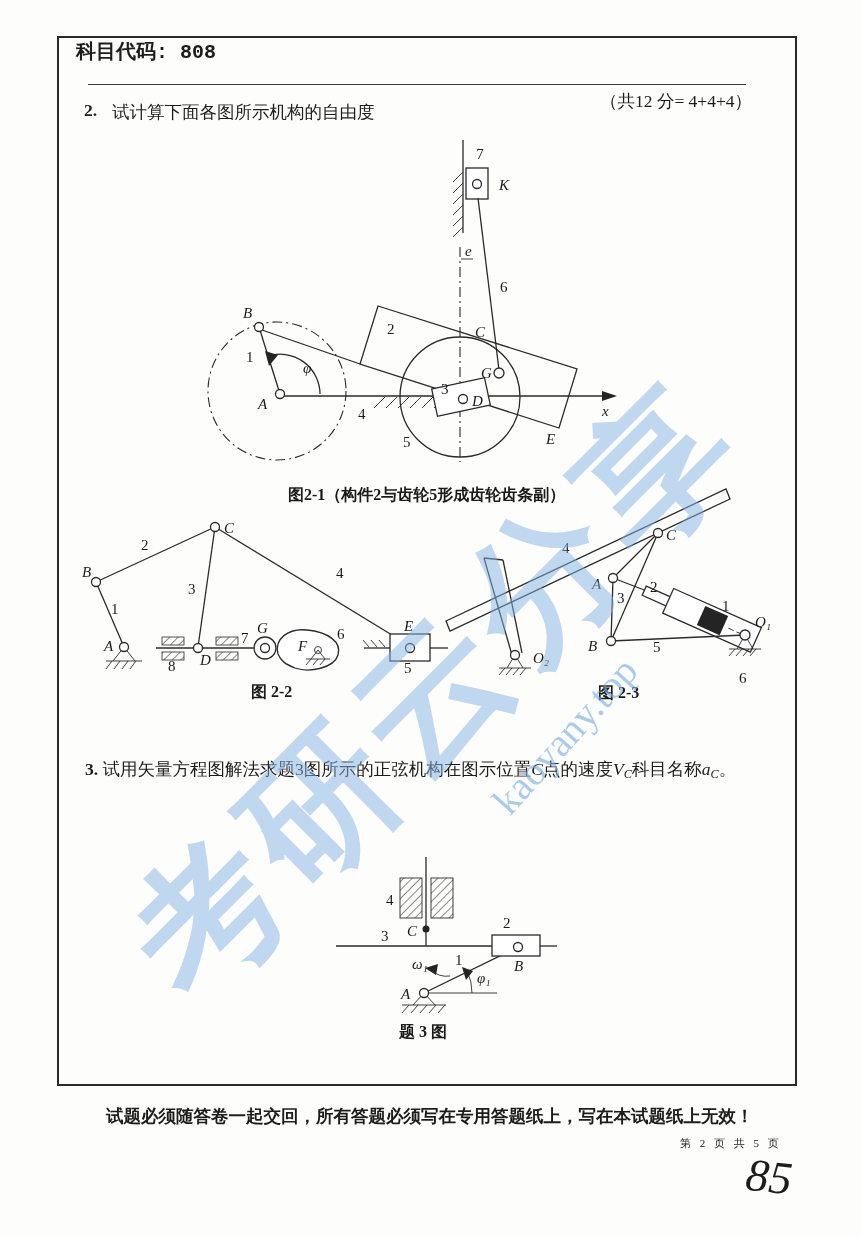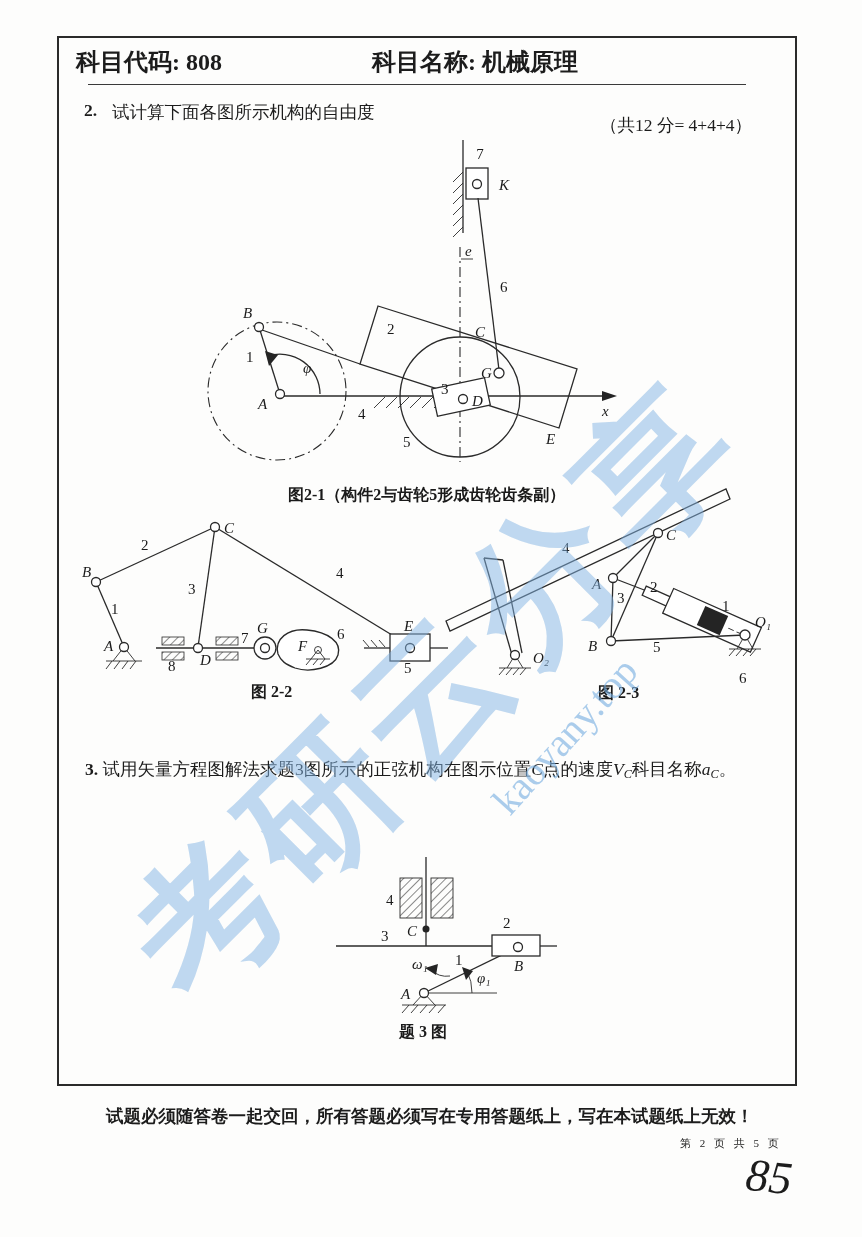--- a/index.html
+++ b/index.html
@@ -1,27 +1,27 @@
 <!DOCTYPE html>
 <html><head>
 <meta charset="utf-8">
 <style>
   html,body{margin:0;padding:0;background:#e8e8e8;}
   .page{position:relative;width:862px;height:1237px;background:#fdfdfc;
         font-family:"Liberation Serif",serif;color:#1c1c1c;overflow:hidden;margin:0 auto;}
   .frame{position:absolute;left:57px;top:36px;width:736px;height:1046px;
          border:2.5px solid #2a2a2a;}
   .hdr-underline{position:absolute;left:88px;top:84px;width:658px;border-top:1.8px solid #3a3a3a;}
-  .hdr{position:absolute;top:46px;font-size:24px;font-weight:bold;white-space:nowrap;}
+  .hdr{position:absolute;top:38px;font-size:20px;font-weight:bold;white-space:nowrap;font-family:Liberation Mono, monospace;}
   .hdr.code{left:76px;}
   .hdr.name{left:372px;}
   .q{position:absolute;font-size:17.5px;white-space:nowrap;}
   .q2-num{left:84px;top:100px;font-weight:bold;}
   .q2-text{left:112px;top:100px;text-align:center;}
-  .q2-points{left:600px;top:113px;}
+  .q2-points{left:600px;top:89px;}
   .q3{position:absolute;left:64px;top:752px;width:760px;font-size:17.5px;line-height:35px;}
   .q3 .l1{padding-left:21px;}
   .it{font-style:italic;}
   .sub{font-size:0.7em;vertical-align:-0.28em;font-style:italic;}
   .svgfig{position:absolute;left:0;top:0;pointer-events:none;}
   svg text{font-family:"Liberation Serif",serif;fill:#1a1a1a;font-size:15px;}
   svg text.it{font-style:italic;}
   svg text.cap{font-weight:bold;font-size:16px;}
   svg .ln{stroke:#2a2a2a;stroke-width:1.3;fill:none;}
   svg .thin{stroke:#2a2a2a;stroke-width:0.9;fill:none;}
@@ -39,21 +39,20 @@
   .hand{position:absolute;left:746px;top:1150px;font-size:46px;font-style:italic;
         transform:rotate(6deg);font-family:"Liberation Serif",serif;}
 </style>
 </head>
 <body>
 
 <div class="page">
   <div class="frame"></div>
 
   <div class="hdr code">科目代码: 808</div>
-  <div class="hdr name">科目名称: 机械原理</div>
   <div class="hdr-underline"></div>
 
   <span class="q q2-num">2.</span>
   <span class="q q2-text">试计算下面各图所示机构的自由度</span>
   <span class="q q2-points">（共12 分= 4+4+4）</span>
 
   <svg class="svgfig" width="862" height="1237" viewBox="0 0 862 1237">
     <defs>
       <pattern id="hatch" width="6" height="6" patternUnits="userSpaceOnUse" patternTransform="rotate(45)">
         <line x1="0" y1="0" x2="0" y2="6" stroke="#2a2a2a" stroke-width="1.1"></line>

